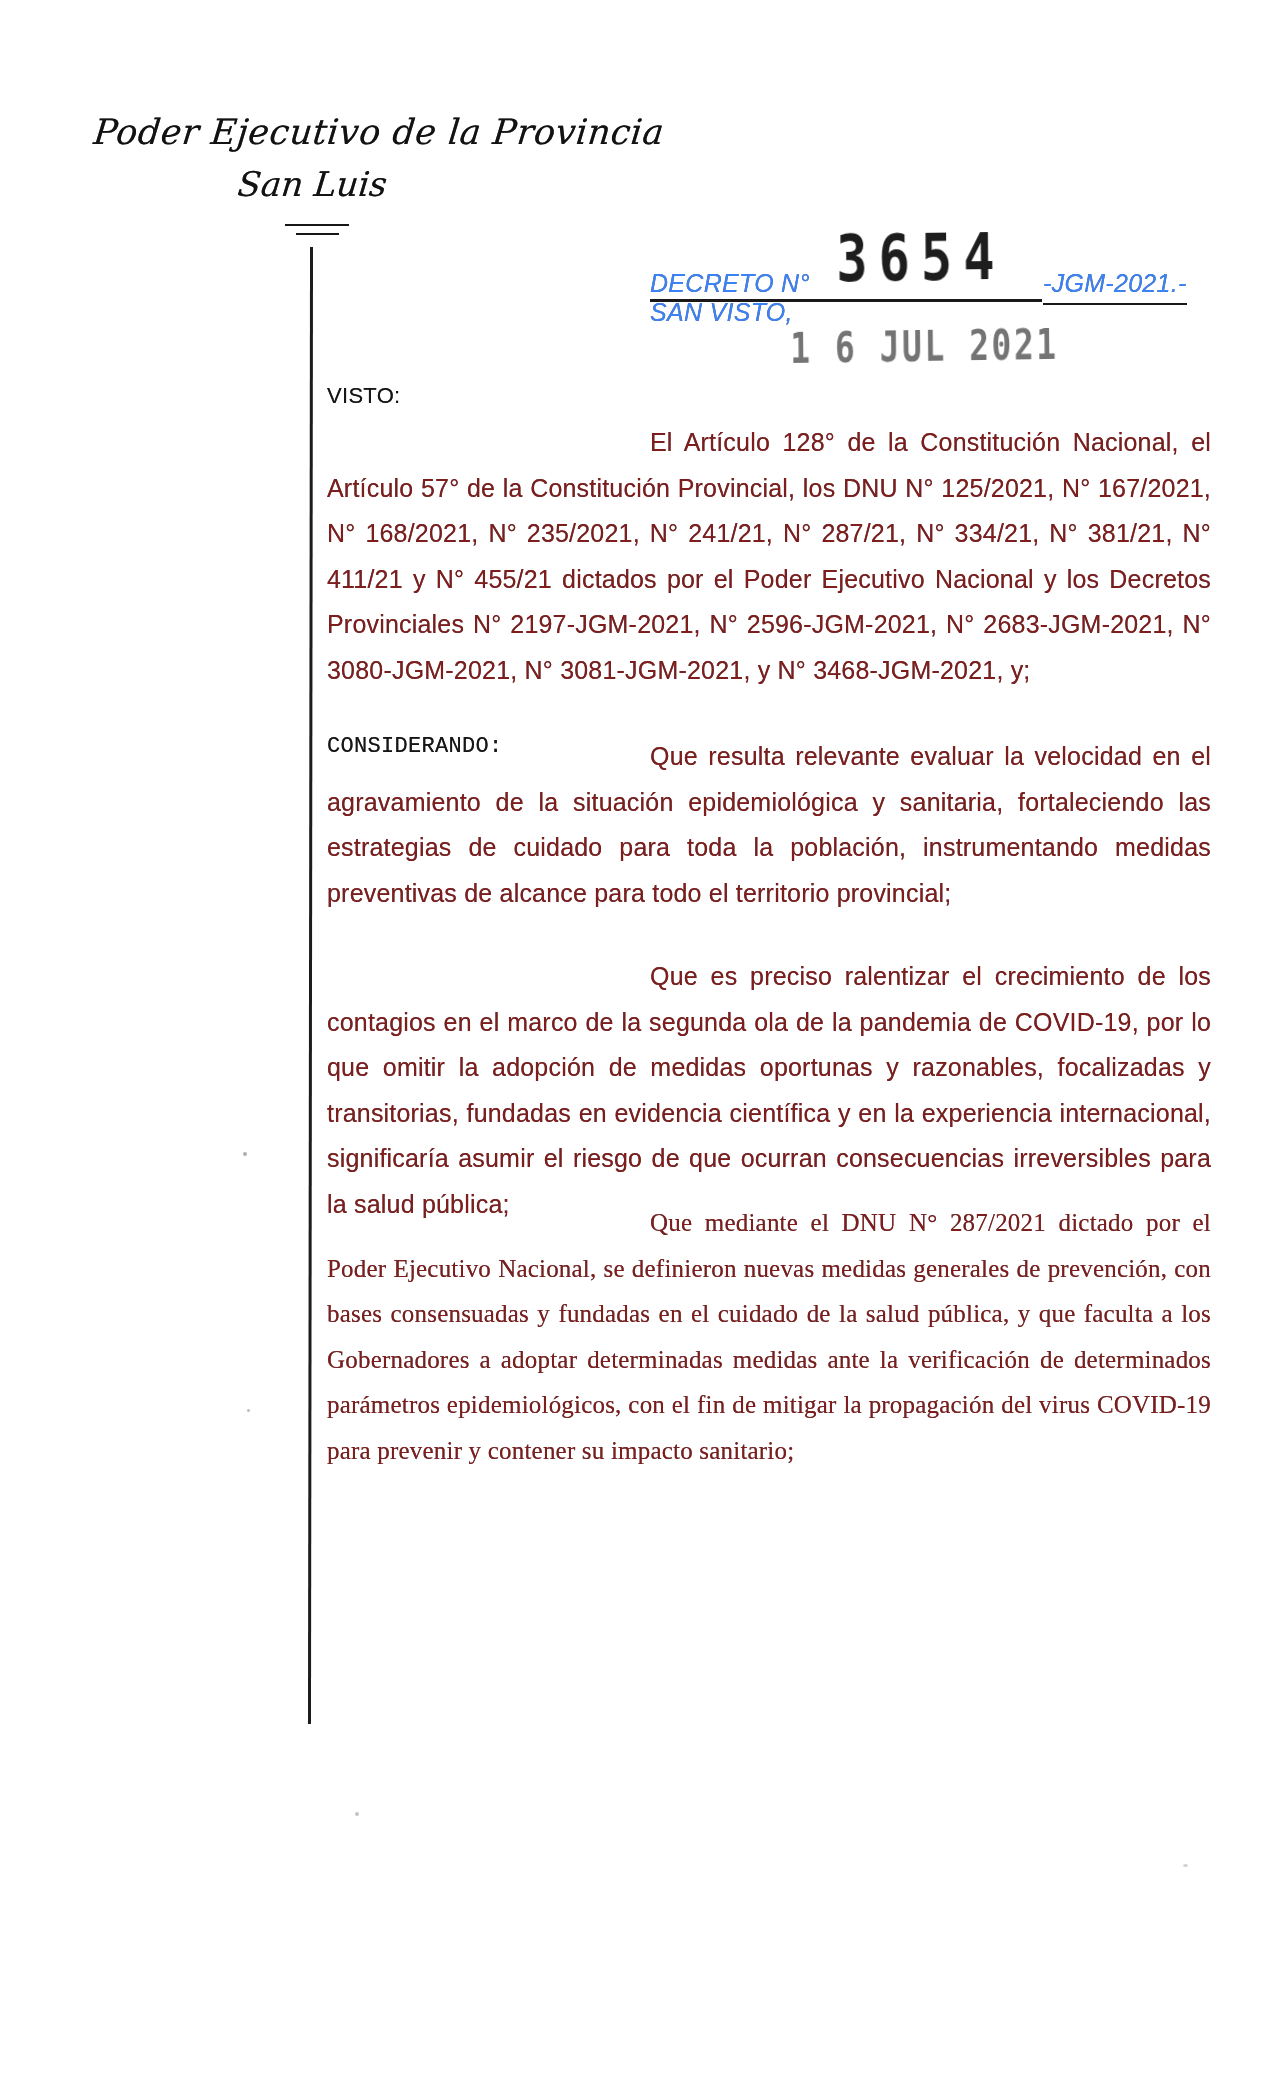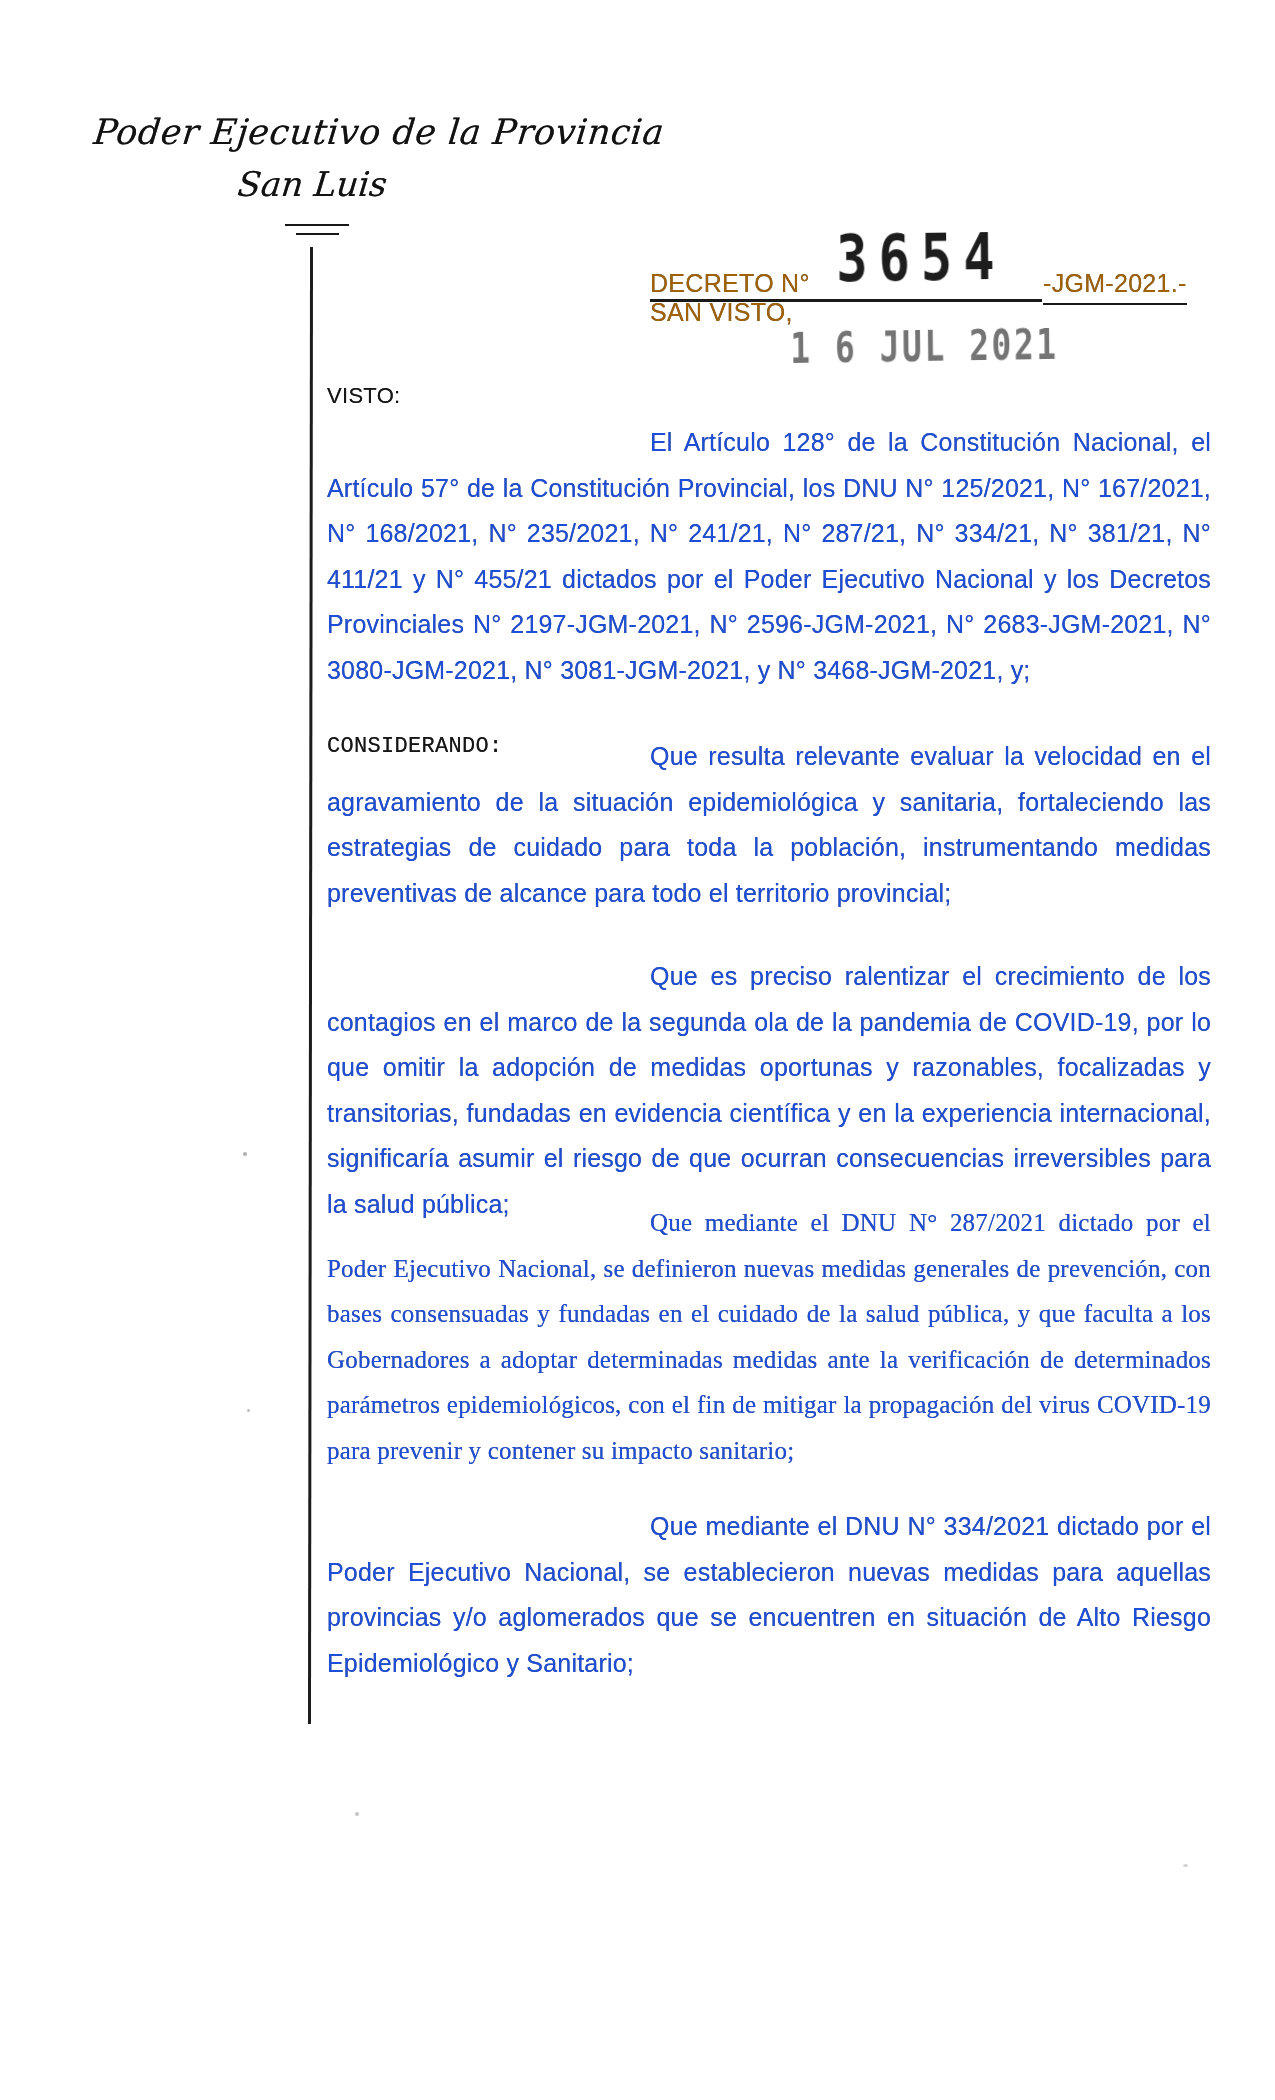--- a/index.html
+++ b/index.html
@@ -29,23 +29,24 @@
   
   .margin-rule{
     position:absolute;left:309px;top:247px;
     width:2.6px;height:1477px;background:#1c1c1c;
     transform:rotate(.08deg);
   }
   
   .typed{
     position:absolute;
     font-size:25px;line-height:30px;
-    color:#a16207;white-space:nowrap;
+    color:#3b82f6;white-space:nowrap;
     text-shadow:0 0 .5px rgba(0,0,0,.65);
     letter-spacing:.3px;
+    font-style:italic;
   }
   .decree-label{left:650px;top:268px;}
   .decree-rule{position:absolute;left:650px;top:299px;width:392px;height:2.6px;background:#191919;}
   .decree-suffix{left:1043px;top:268px;border-bottom:2.4px solid #191919;padding-bottom:5px;}
   .city-line{left:650px;top:297px;}
   .stamp{
     position:absolute;
     font-family:"DejaVu Sans Mono",monospace;
     font-weight:bold;white-space:nowrap;
   }
@@ -70,21 +71,21 @@
     position:absolute;left:327px;
     font-size:22px;line-height:45.5px;
     color:#161616;letter-spacing:.3px;
     text-shadow:0 0 .5px rgba(0,0,0,.65);
   }
   .para{
     position:absolute;left:327px;width:884px;
     font-size:25px;line-height:45.5px;
     text-align:justify;text-justify:inter-word;
     text-indent:323px;
-    color:#1d4ed8;letter-spacing:.2px;
+    color:#7f1d1d;letter-spacing:.2px;
     text-shadow:0 0 .45px rgba(0,0,0,.6);
   }
   .visto-heading{top:373px;}
   .visto-p0{top:420px;}
   .considerando-heading{top:724px;font-family:Liberation Mono, monospace;}
   .cons-p0{top:734px;}
   .cons-p1{top:954px;}
   .cons-p2{top:1200px;font-family:Liberation Serif, serif;}
   .cons-p3{top:1504px;}
   
@@ -113,20 +114,19 @@
   <div class="typed city-line">SAN VISTO,</div>
   <div class="stamp date-stamp">1 6 JUL 2021</div>
 
   <div class="heading visto-heading">VISTO:</div>
   <div class="para visto-p0">El Artículo 128° de la Constitución Nacional, el Artículo 57° de la Constitución Provincial, los DNU N° 125/2021, N° 167/2021, N° 168/2021, N° 235/2021, N° 241/21, N° 287/21, N° 334/21, N° 381/21, N° 411/21 y N° 455/21 dictados por el Poder Ejecutivo Nacional y los Decretos Provinciales N° 2197-JGM-2021, N° 2596-JGM-2021, N° 2683-JGM-2021, N° 3080-JGM-2021, N° 3081-JGM-2021, y N° 3468-JGM-2021, y;</div>
 
   <div class="heading considerando-heading">CONSIDERANDO:</div>
   <div class="para cons-p0">Que resulta relevante evaluar la velocidad en el agravamiento de la situación epidemiológica y sanitaria, fortaleciendo las estrategias de cuidado para toda la población, instrumentando medidas preventivas de alcance para todo el territorio provincial;</div>
   <div class="para cons-p1">Que es preciso ralentizar el crecimiento de los contagios en el marco de la segunda ola de la pandemia de COVID-19, por lo que omitir la adopción de medidas oportunas y razonables, focalizadas y transitorias, fundadas en evidencia científica y en la experiencia internacional, significaría asumir el riesgo de que ocurran consecuencias irreversibles para la salud pública;</div>
   <div class="para cons-p2">Que mediante el DNU N° 287/2021 dictado por el Poder Ejecutivo Nacional, se definieron nuevas medidas generales de prevención, con bases consensuadas y fundadas en el cuidado de la salud pública, y que faculta a los Gobernadores a adoptar determinadas medidas ante la verificación de determinados parámetros epidemiológicos, con el fin de mitigar la propagación del virus COVID-19 para prevenir y contener su impacto sanitario;</div>
-  <div class="para cons-p3">Que mediante el DNU N° 334/2021 dictado por el Poder Ejecutivo Nacional, se establecieron nuevas medidas para aquellas provincias y/o aglomerados que se encuentren en situación de Alto Riesgo Epidemiológico y Sanitario;</div>
 
   <div class="speck speck-1"></div>
   <div class="speck speck-2"></div>
   <div class="speck speck-3"></div>
   <div class="speck speck-4"></div>
 
 </div>
 
 </body></html>

